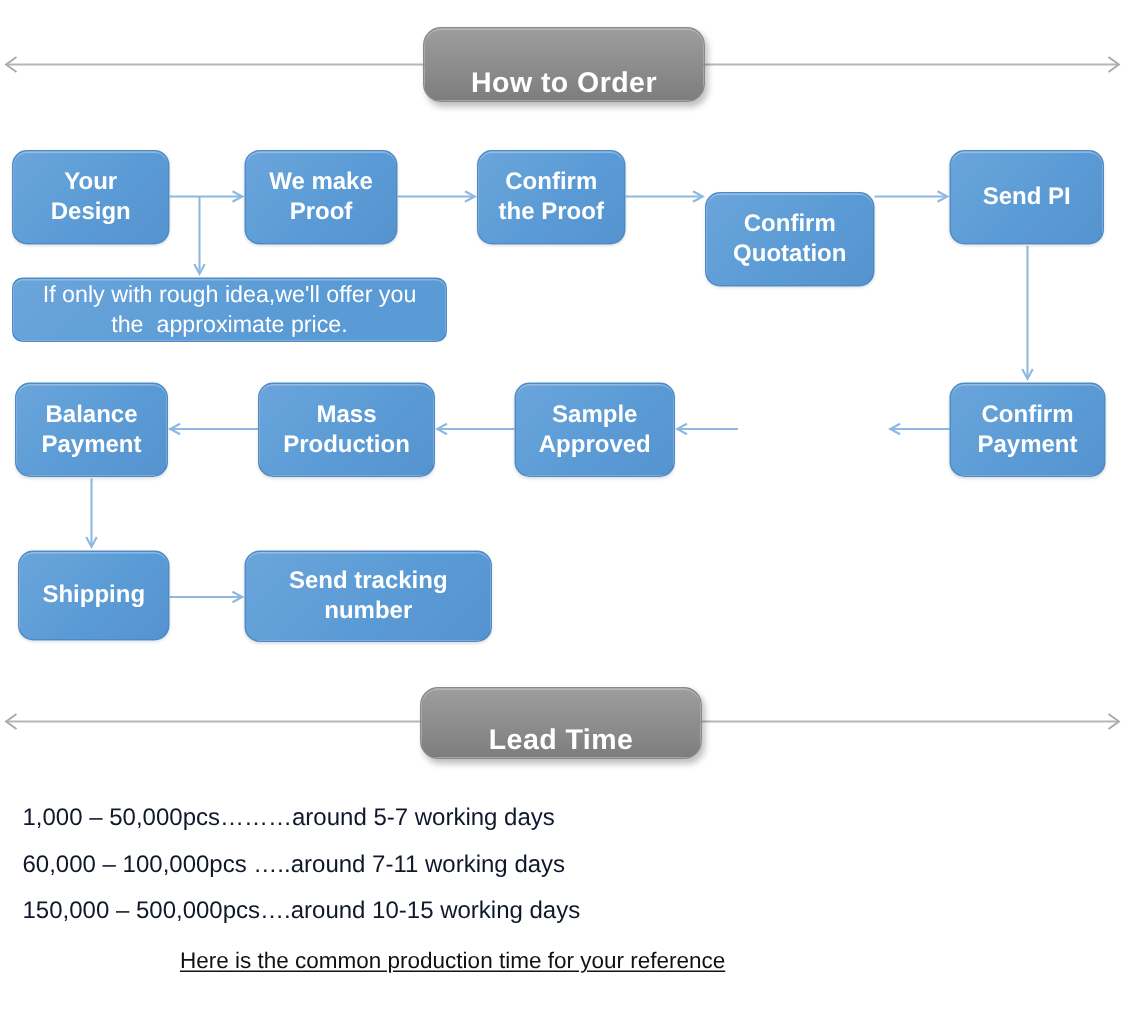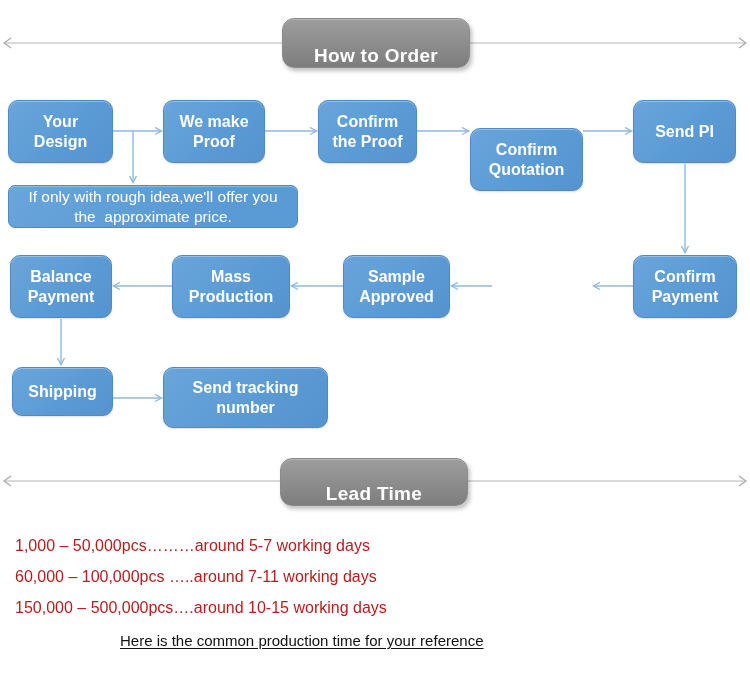--- a/index.html
+++ b/index.html
@@ -53,21 +53,21 @@
     padding: 0 13px;
     box-shadow: inset 0 1px 0 rgba(255,255,255,0.28);
   }
 
   .n-balance-payment   { left: 10px;  top: 255px; width: 102px; height: 63px; }
   .n-mass-production   { left: 172px; top: 255px; width: 118px; height: 63px; }
   .n-sample-approved   { left: 343px; top: 255px; width: 107px; height: 63px; }
   .n-produce-sample    { left: 492px; top: 255px; width: 100px; height: 63px; }
   .n-confirm-payment   { left: 633px; top: 255px; width: 104px; height: 63px; }
 
-  .n-shipping          { left: 12px;  top: 367px; width: 101px; height: 49px; }
+  .n-shipping          { left: 12px;  top: 367px; width: 101px; height: 60px; }
   .n-send-tracking     { left: 163px; top: 367px; width: 165px; height: 61px; }
 
   
   .banner {
     position: absolute;
     box-sizing: border-box;
     display: flex; align-items: flex-end; justify-content: center;
     color: #ffffff;
     font-weight: bold;
     font-size: 19px;
@@ -77,21 +77,21 @@
     border-radius: 12px;
     box-shadow: 2px 3px 4px rgba(0,0,0,0.25), inset 0 1px 0 rgba(255,255,255,0.25);
   }
   .banner-order { left: 282px; top: 18px;  width: 188px; height: 50px; }
   .banner-lead  { left: 280px; top: 458px; width: 188px; height: 48px; }
 
   
   .lead-line {
     position: absolute;
     left: 15px;
-    color: #b91c1c;
+    color: #0f172a;
     font-size: 16px;
     line-height: 19px;
     white-space: pre;
     text-align: right;
   }
   .lead-1 { top: 536px; }
   .lead-2 { top: 567px; }
   .lead-3 { top: 598px; }
   .ref-line {
     position: absolute;

